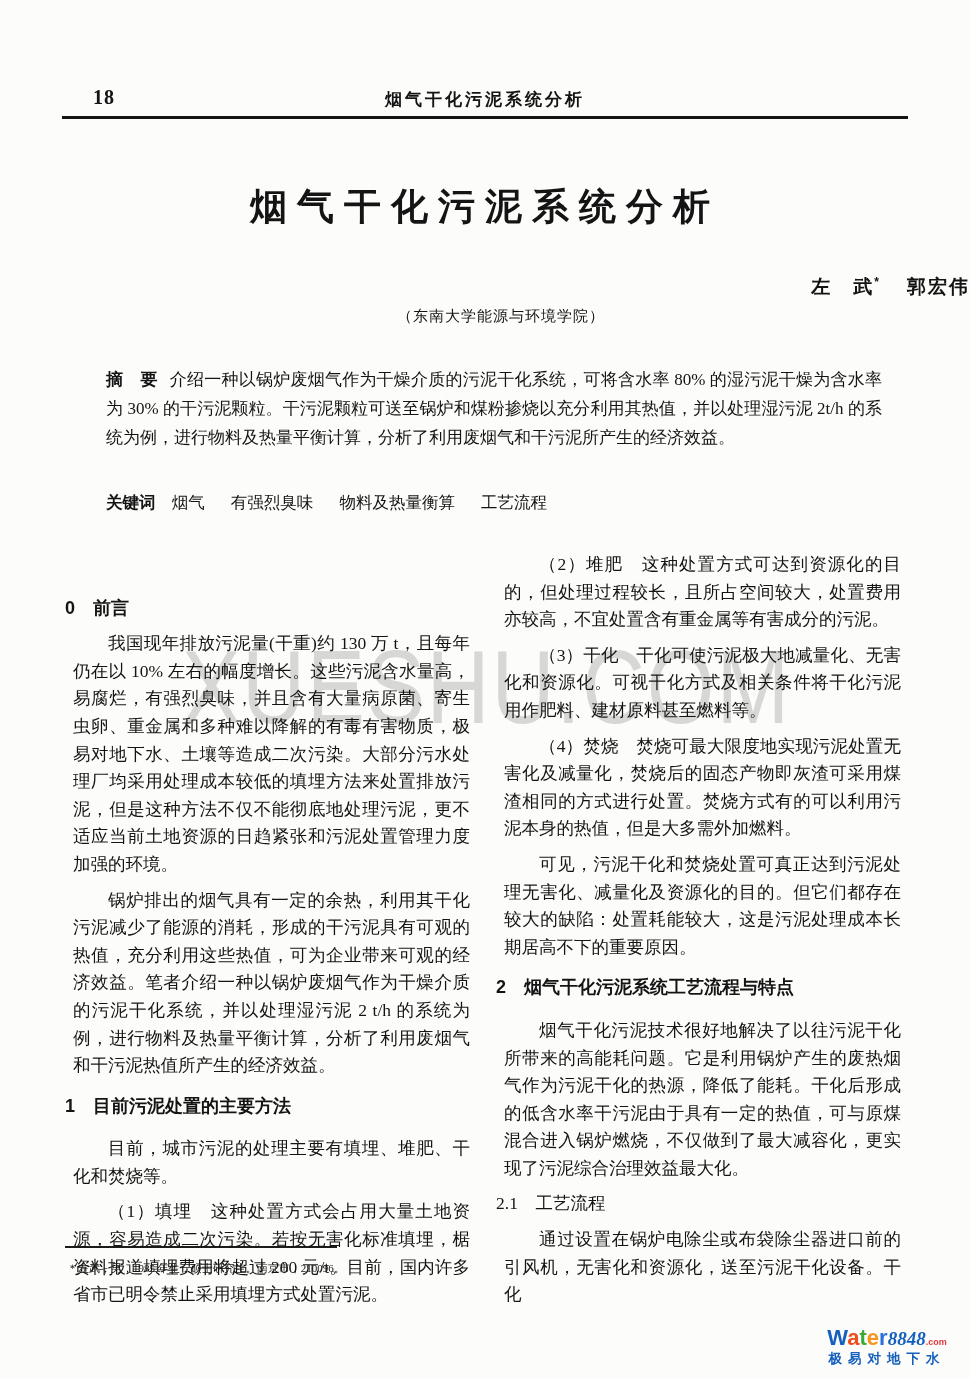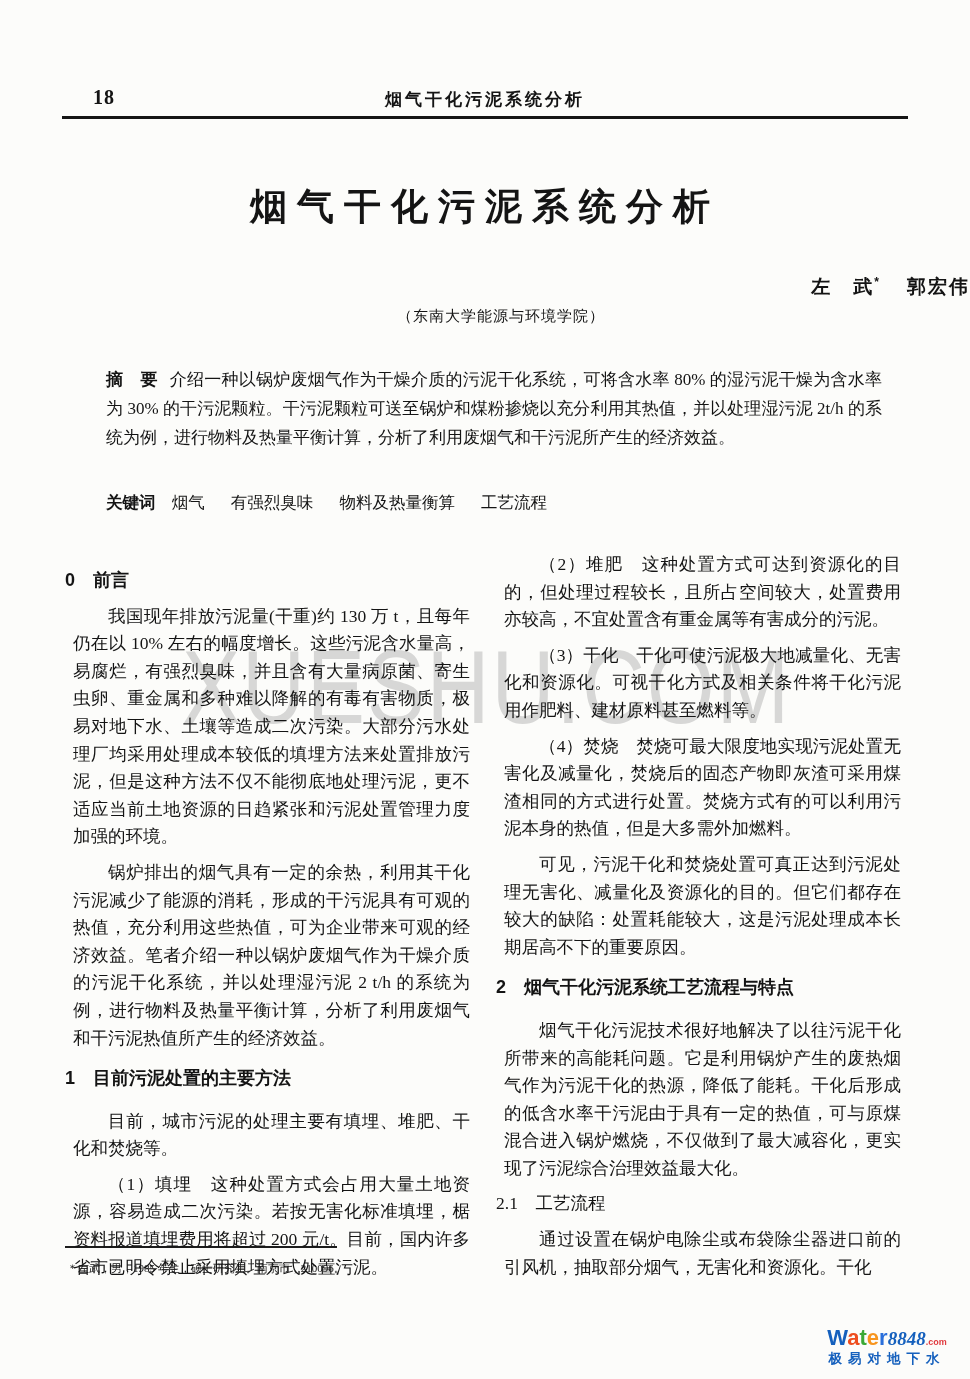--- a/index.html
+++ b/index.html
@@ -158,21 +158,21 @@
       <p>（1）填埋　这种处置方式会占用大量土地资源，容易造成二次污染。若按无害化标准填埋，椐资料报道填埋费用将超过 200 元/t。目前，国内许多省市已明令禁止采用填埋方式处置污泥。</p>
     </div>
     <div class="col">
       <p>（2）堆肥　这种处置方式可达到资源化的目的，但处理过程较长，且所占空间较大，处置费用亦较高，不宜处置含有重金属等有害成分的污泥。</p>
       <p>（3）干化　干化可使污泥极大地减量化、无害化和资源化。可视干化方式及相关条件将干化污泥用作肥料、建材原料甚至燃料等。</p>
       <p>（4）焚烧　焚烧可最大限度地实现污泥处置无害化及减量化，焚烧后的固态产物即灰渣可采用煤渣相同的方式进行处置。焚烧方式有的可以利用污泥本身的热值，但是大多需外加燃料。</p>
       <p>可见，污泥干化和焚烧处置可真正达到污泥处理无害化、减量化及资源化的目的。但它们都存在较大的缺陷：处置耗能较大，这是污泥处理成本长期居高不下的重要原因。</p>
       <p class="sec-heading mid">2　烟气干化污泥系统工艺流程与特点</p>
       <p>烟气干化污泥技术很好地解决了以往污泥干化所带来的高能耗问题。它是利用锅炉产生的废热烟气作为污泥干化的热源，降低了能耗。干化后形成的低含水率干污泥由于具有一定的热值，可与原煤混合进入锅炉燃烧，不仅做到了最大减容化，更实现了污泥综合治理效益最大化。</p>
       <p class="sub-heading">2.1　工艺流程</p>
-      <p>通过设置在锅炉电除尘或布袋除尘器进口前的引风机，抽取部分烟气，无害化和资源化。干化</p>
+      <p>通过设置在锅炉电除尘或布袋除尘器进口前的引风机，无害化和资源化，送至污泥干化设备。干化</p>
     </div>
   </div>
 
   <div class="footnote-rule"></div>
   <div class="footnote">＊左武，男，1985 年生，硕士研究生。南京市，210096。</div>
 
   <div class="logo">
     <div class="row1">
       <span class="letter" style="color: rgb(21, 96, 189);">W</span><span class="letter" style="color: rgb(238, 77, 30);">a</span><span class="letter" style="color: rgb(58, 169, 53);">t</span><span class="letter" style="color: rgb(247, 148, 29);">e</span><span class="letter" style="color: rgb(42, 111, 219);">r</span><span class="num" style="color: rgb(21, 96, 189);">8848</span><span class="dotcom" style="color: rgb(224, 58, 62);">.com</span>
     </div>

